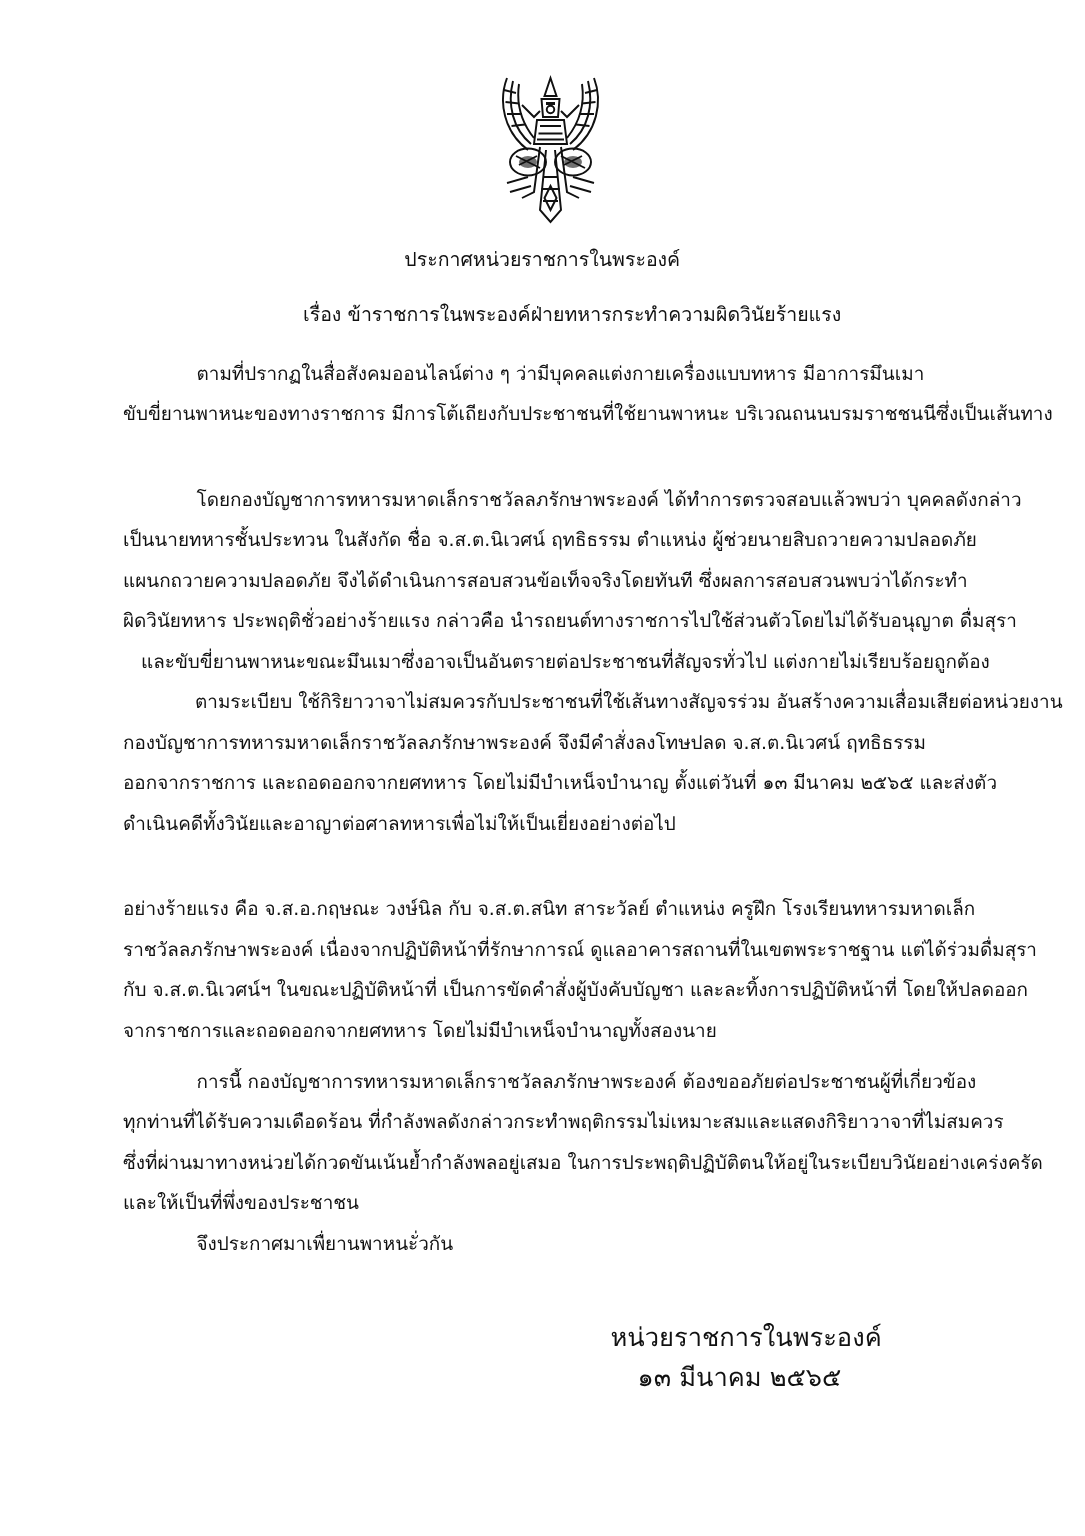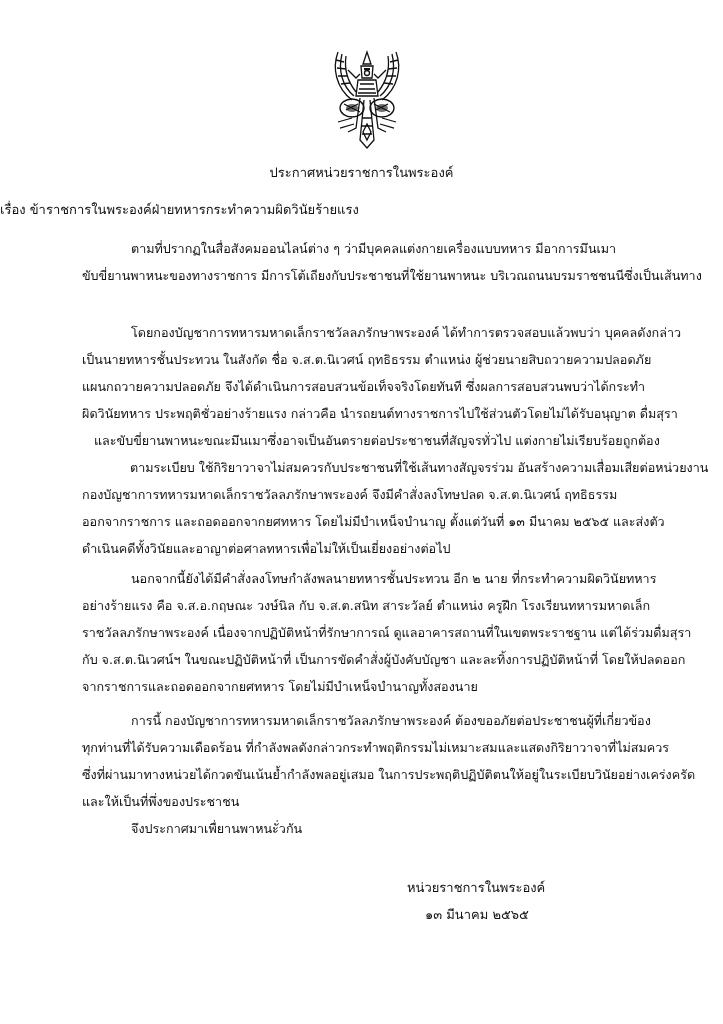--- a/index.html
+++ b/index.html
@@ -2,21 +2,21 @@
 <html><head>
 <meta charset="utf-8">
 <style>
   html, body { margin: 0; padding: 0; background: #ffffff; }
   body { width: 723px; height: 1024px; position: relative; overflow: hidden;
          font-family: "DejaVu Sans", "Liberation Sans", sans-serif; color: #111; }
   .page { position: absolute; left: 0; top: 0; width: 684px; height: 1024px; background: #fff; }
   .emblem { position: absolute; left: 330px; top: 48px; width: 74px; height: 102px; }
   .title { position: absolute; left: 0; width: 723px; text-align: center; font-size: 13px; white-space: nowrap; }
   .line { position: absolute; font-size: 12.6px; white-space: nowrap; letter-spacing: 0; }
-  .sign { position: absolute; font-size: 13px; white-space: nowrap; }
+  .sign { position: absolute; font-size: 17px; white-space: nowrap; }
 </style>
 </head>
 <body>
 
 <div class="page">
 
   <svg class="emblem" viewBox="0 0 74 102">
     <g fill="none" stroke="#111" stroke-width="1.3">
 
       <path d="M8 4 C2 20 6 40 22 52 M12 6 C8 22 12 38 24 48 M16 8 C14 22 18 34 26 44"></path>
@@ -44,36 +44,35 @@
       <path d="M8 74 L22 70 M66 74 L52 70 M10 80 L24 76 M64 80 L50 76"></path>
     </g>
     <g fill="#111">
       <ellipse cx="22" cy="60" rx="6" ry="4" opacity="0.6"></ellipse>
       <ellipse cx="52" cy="60" rx="6" ry="4" opacity="0.6"></ellipse>
       <rect x="34" y="20" width="6" height="2"></rect>
     </g>
   </svg>
 
   <div class="title" style="top:162px;">ประกาศหน่วยราชการในพระองค์</div>
-  <div class="title" style="top:199px; left:0; width:723px; text-align:left; box-sizing:border-box;">เรื่อง  ข้าราชการในพระองค์ฝ่ายทหารกระทำความผิดวินัยร้ายแรง</div>
+  <div class="title" style="top:199px; left:0; width:723px; text-align:left; padding-left:202px; box-sizing:border-box;">เรื่อง  ข้าราชการในพระองค์ฝ่ายทหารกระทำความผิดวินัยร้ายแรง</div>
 
   <div class="line" style="left:131px; top:239px;">ตามที่ปรากฏในสื่อสังคมออนไลน์ต่าง ๆ ว่ามีบุคคลแต่งกายเครื่องแบบทหาร มีอาการมึนเมา</div>
   <div class="line" style="left:82px; top:266px;">ขับขี่ยานพาหนะของทางราชการ มีการโต้เถียงกับประชาชนที่ใช้ยานพาหนะ บริเวณถนนบรมราชชนนีซึ่งเป็นเส้นทาง</div>
 
   <div class="line" style="left:131px; top:323px;">โดยกองบัญชาการทหารมหาดเล็กราชวัลลภรักษาพระองค์ ได้ทำการตรวจสอบแล้วพบว่า บุคคลดังกล่าว</div>
   <div class="line" style="left:82px; top:350px;">เป็นนายทหารชั้นประทวน ในสังกัด ชื่อ จ.ส.ต.นิเวศน์ ฤทธิธรรม ตำแหน่ง ผู้ช่วยนายสิบถวายความปลอดภัย</div>
   <div class="line" style="left:82px; top:377px;">แผนกถวายความปลอดภัย จึงได้ดำเนินการสอบสวนข้อเท็จจริงโดยทันที ซึ่งผลการสอบสวนพบว่าได้กระทำ</div>
   <div class="line" style="left:82px; top:404px;">ผิดวินัยทหาร ประพฤติชั่วอย่างร้ายแรง กล่าวคือ นำรถยนต์ทางราชการไปใช้ส่วนตัวโดยไม่ได้รับอนุญาต ดื่มสุรา</div>
   <div class="line" style="left:94px; top:431px;">และขับขี่ยานพาหนะขณะมึนเมาซึ่งอาจเป็นอันตรายต่อประชาชนที่สัญจรทั่วไป แต่งกายไม่เรียบร้อยถูกต้อง</div>
   <div class="line" style="left:82px; top:458px;margin-left:48px;">ตามระเบียบ ใช้กิริยาวาจาไม่สมควรกับประชาชนที่ใช้เส้นทางสัญจรร่วม อันสร้างความเสื่อมเสียต่อหน่วยงาน</div>
   <div class="line" style="left:82px; top:485px;">กองบัญชาการทหารมหาดเล็กราชวัลลภรักษาพระองค์ จึงมีคำสั่งลงโทษปลด จ.ส.ต.นิเวศน์ ฤทธิธรรม</div>
   <div class="line" style="left:82px; top:512px;">ออกจากราชการ และถอดออกจากยศทหาร โดยไม่มีบำเหน็จบำนาญ ตั้งแต่วันที่ ๑๓ มีนาคม ๒๕๖๕ และส่งตัว</div>
   <div class="line" style="left:82px; top:539px;">ดำเนินคดีทั้งวินัยและอาญาต่อศาลทหารเพื่อไม่ให้เป็นเยี่ยงอย่างต่อไป</div>
 
-  <div class="line" style="left:131px; top:569px;">นอกจากนี้ยังได้มีคำสั่งลงโทษกำลังพลนายทหารชั้นประทวน อีก ๒ นาย ที่กระทำความผิดวินัยทหาร</div>
   <div class="line" style="left:82px; top:596px;">อย่างร้ายแรง คือ จ.ส.อ.กฤษณะ  วงษ์นิล กับ จ.ส.ต.สนิท  สาระวัลย์ ตำแหน่ง ครูฝึก โรงเรียนทหารมหาดเล็ก</div>
   <div class="line" style="left:82px; top:623px;">ราชวัลลภรักษาพระองค์ เนื่องจากปฏิบัติหน้าที่รักษาการณ์ ดูแลอาคารสถานที่ในเขตพระราชฐาน แต่ได้ร่วมดื่มสุรา</div>
   <div class="line" style="left:82px; top:650px;">กับ จ.ส.ต.นิเวศน์ฯ ในขณะปฏิบัติหน้าที่ เป็นการขัดคำสั่งผู้บังคับบัญชา และละทิ้งการปฏิบัติหน้าที่ โดยให้ปลดออก</div>
   <div class="line" style="left:82px; top:677px;">จากราชการและถอดออกจากยศทหาร โดยไม่มีบำเหน็จบำนาญทั้งสองนาย</div>
 
   <div class="line" style="left:131px; top:711px;">การนี้ กองบัญชาการทหารมหาดเล็กราชวัลลภรักษาพระองค์ ต้องขออภัยต่อประชาชนผู้ที่เกี่ยวข้อง</div>
   <div class="line" style="left:82px; top:738px;">ทุกท่านที่ได้รับความเดือดร้อน ที่กำลังพลดังกล่าวกระทำพฤติกรรมไม่เหมาะสมและแสดงกิริยาวาจาที่ไม่สมควร</div>
   <div class="line" style="left:82px; top:765px;">ซึ่งที่ผ่านมาทางหน่วยได้กวดขันเน้นย้ำกำลังพลอยู่เสมอ ในการประพฤติปฏิบัติตนให้อยู่ในระเบียบวินัยอย่างเคร่งครัด</div>
   <div class="line" style="left:82px; top:792px;">และให้เป็นที่พึ่งของประชาชน</div>
 

